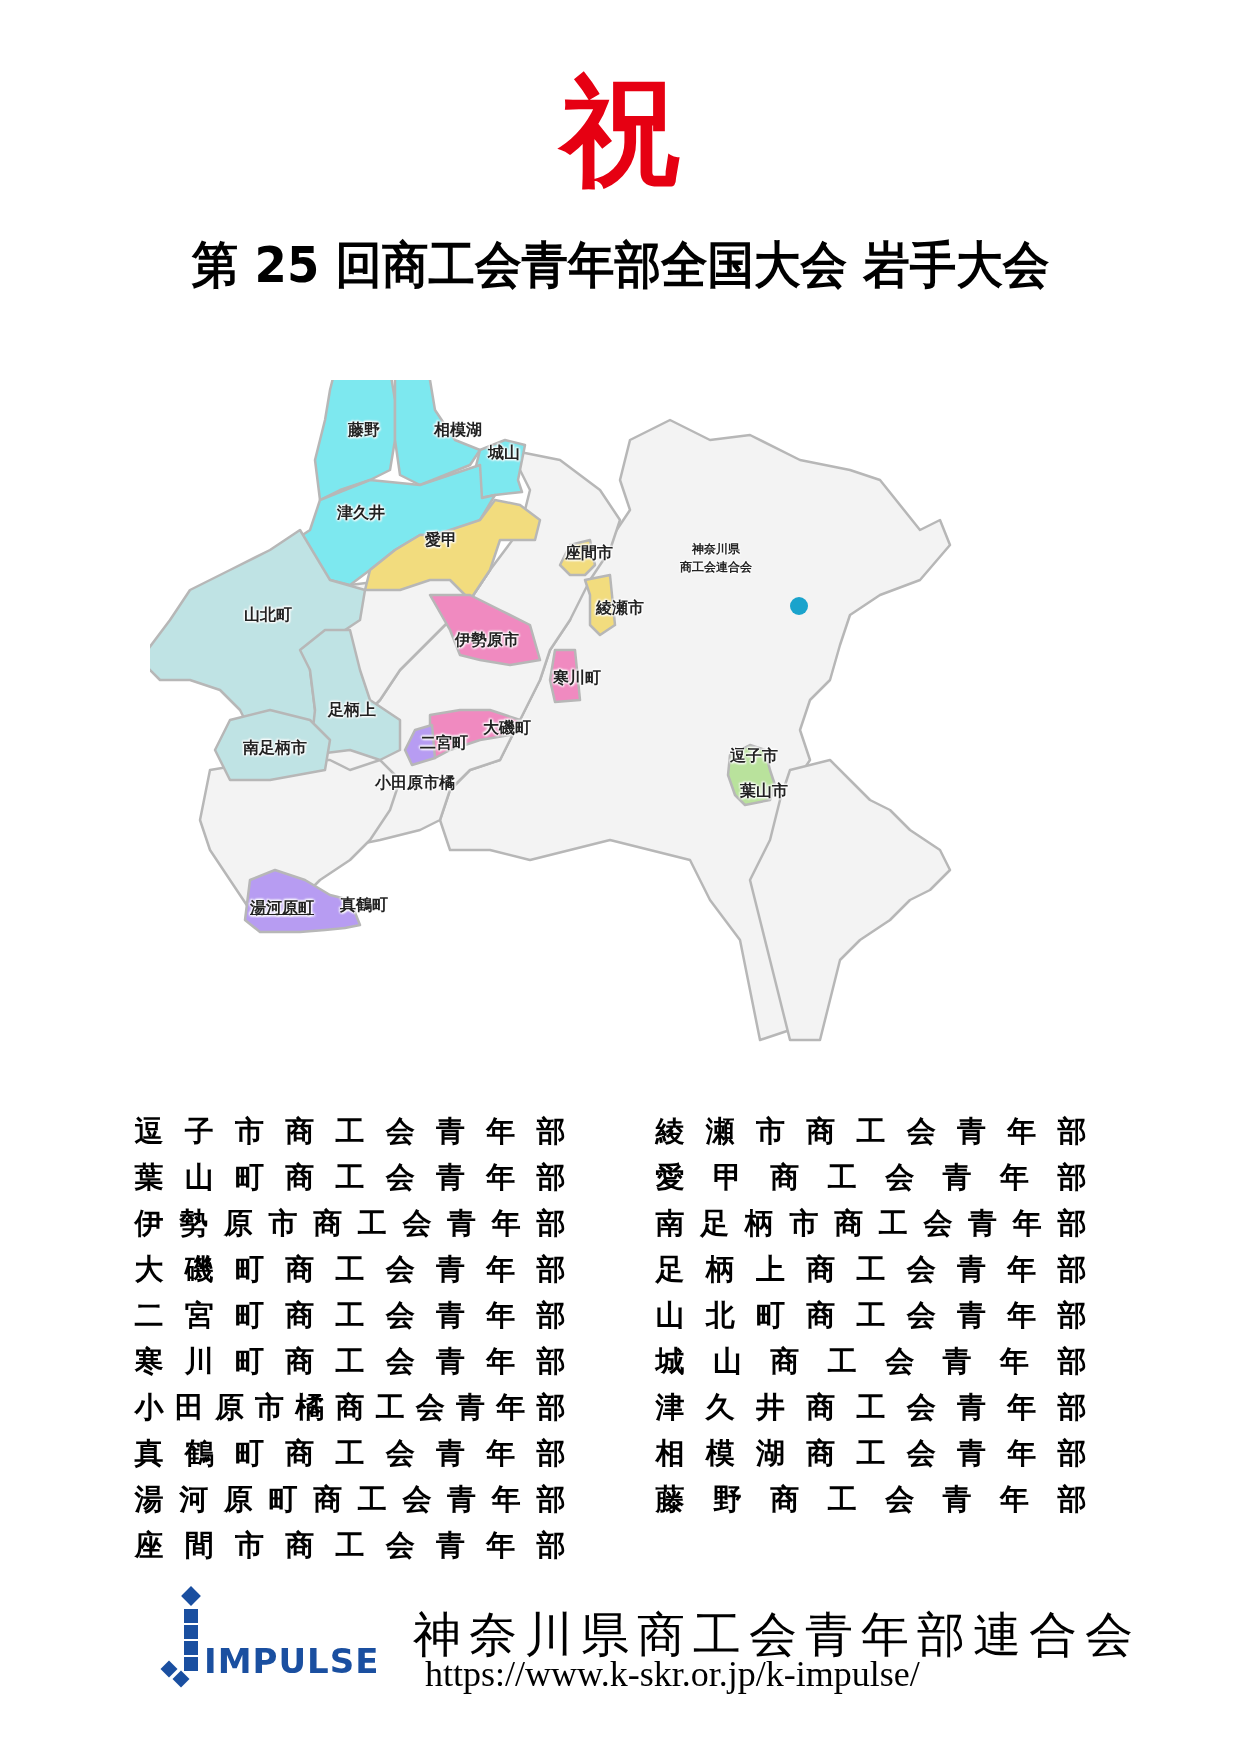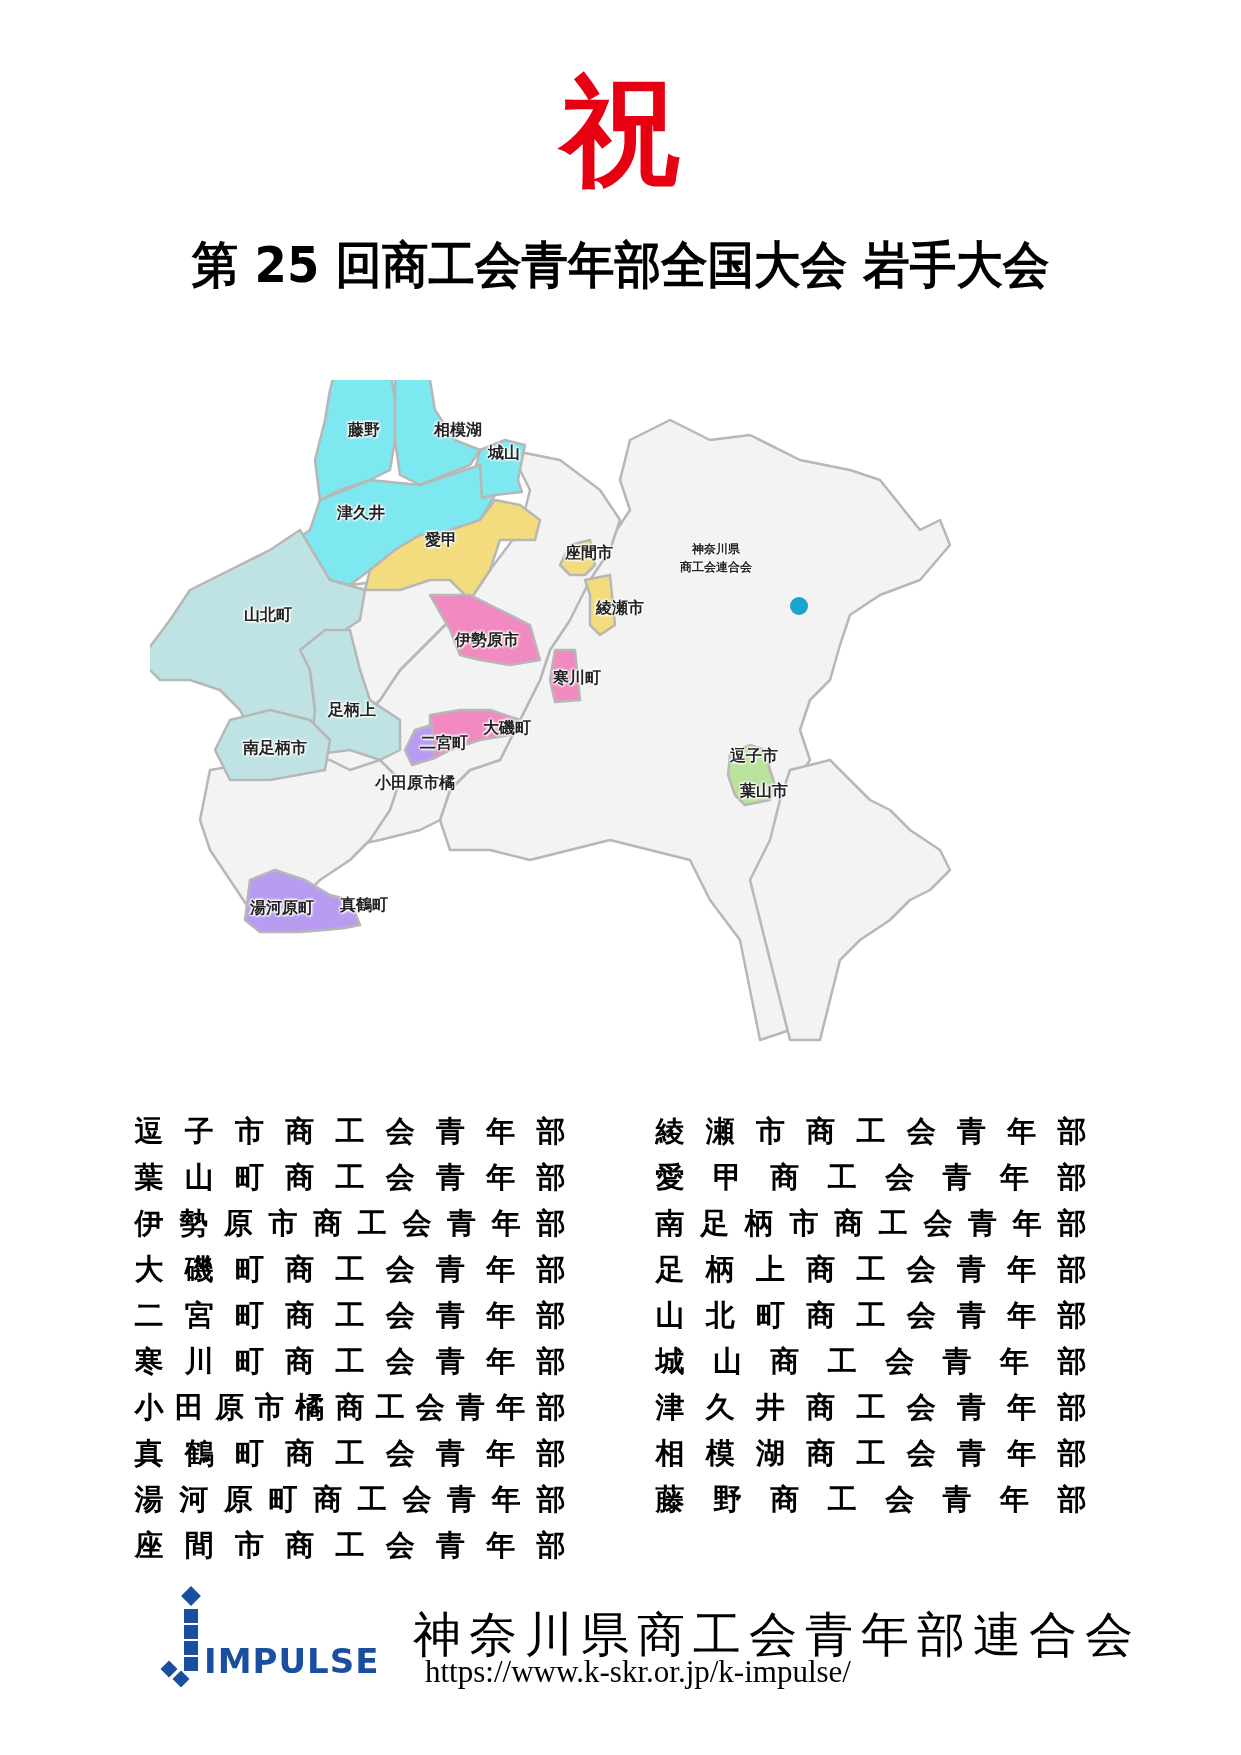--- a/index.html
+++ b/index.html
@@ -21,21 +21,21 @@
   .hq-dot { position: absolute; width: 18px; height: 18px; border-radius: 50%; background: #1aa3cc; }
   .list { position: absolute; top: 1108px; width: 432px; }
   .list.left { left: 134px; }
   .list.right { left: 655px; }
   .list-item { height: 46px; font-size: 29px; line-height: 46px; font-weight: bold;
                display: flex; justify-content: space-between; white-space: nowrap; }
   .list-item span { display: inline-block; width: 30px; text-align: center; }
   .footer-logo { position: absolute; left: 160px; top: 1585px; width: 220px; height: 110px; }
   .footer-org { position: absolute; left: 413px; top: 1610px; font-size: 48px; font-weight: normal;
                 letter-spacing: 8px; white-space: nowrap; line-height: 1; }
-  .footer-url { position: absolute; left: 425px; top: 1656px; font-size: 31px; white-space: nowrap;
+  .footer-url { position: absolute; left: 425px; top: 1656px; font-size: 36px; white-space: nowrap;
                 font-family: "Liberation Serif", "DejaVu Serif", serif; line-height: 1; }
 </style>
 </head>
 <body>
 
 <div class="celebrate">祝</div>
 <div class="event-title">第 25 回商工会青年部全国大会  岩手大会</div>
 
 <div class="map">
 
@@ -81,21 +81,21 @@
   <div class="map-label" style="left:82px;top:227px;padding-left:12px;">山北町</div>
   <div class="map-label" style="left:305px;top:252px;">伊勢原市</div>
   <div class="map-label" style="left:403px;top:290px;">寒川町</div>
   <div class="map-label" style="left:178px;top:322px;">足柄上</div>
   <div class="map-label" style="left:333px;top:340px;">大磯町</div>
   <div class="map-label" style="left:270px;top:355px;">二宮町</div>
   <div class="map-label" style="left:93px;top:360px;">南足柄市</div>
   <div class="map-label" style="left:225px;top:395px;">小田原市橘</div>
   <div class="map-label" style="left:580px;top:368px;">逗子市</div>
   <div class="map-label" style="left:590px;top:403px;">葉山市</div>
-  <div class="map-label" style="left:100px;top:520px;">湯河原町</div>
+  <div class="map-label" style="left:100px;top:520px;text-decoration:underline;">湯河原町</div>
   <div class="map-label" style="left:190px;top:517px;">真鶴町</div>
 
   <div class="map-label fed" style="left:530px;top:160px;">
     <div>神奈川県</div>
     <div>商工会連合会</div>
   </div>
   <div class="hq-dot" style="left:640px;top:217px;"></div>
 </div>
 
 <div class="list left" id="list-left">

